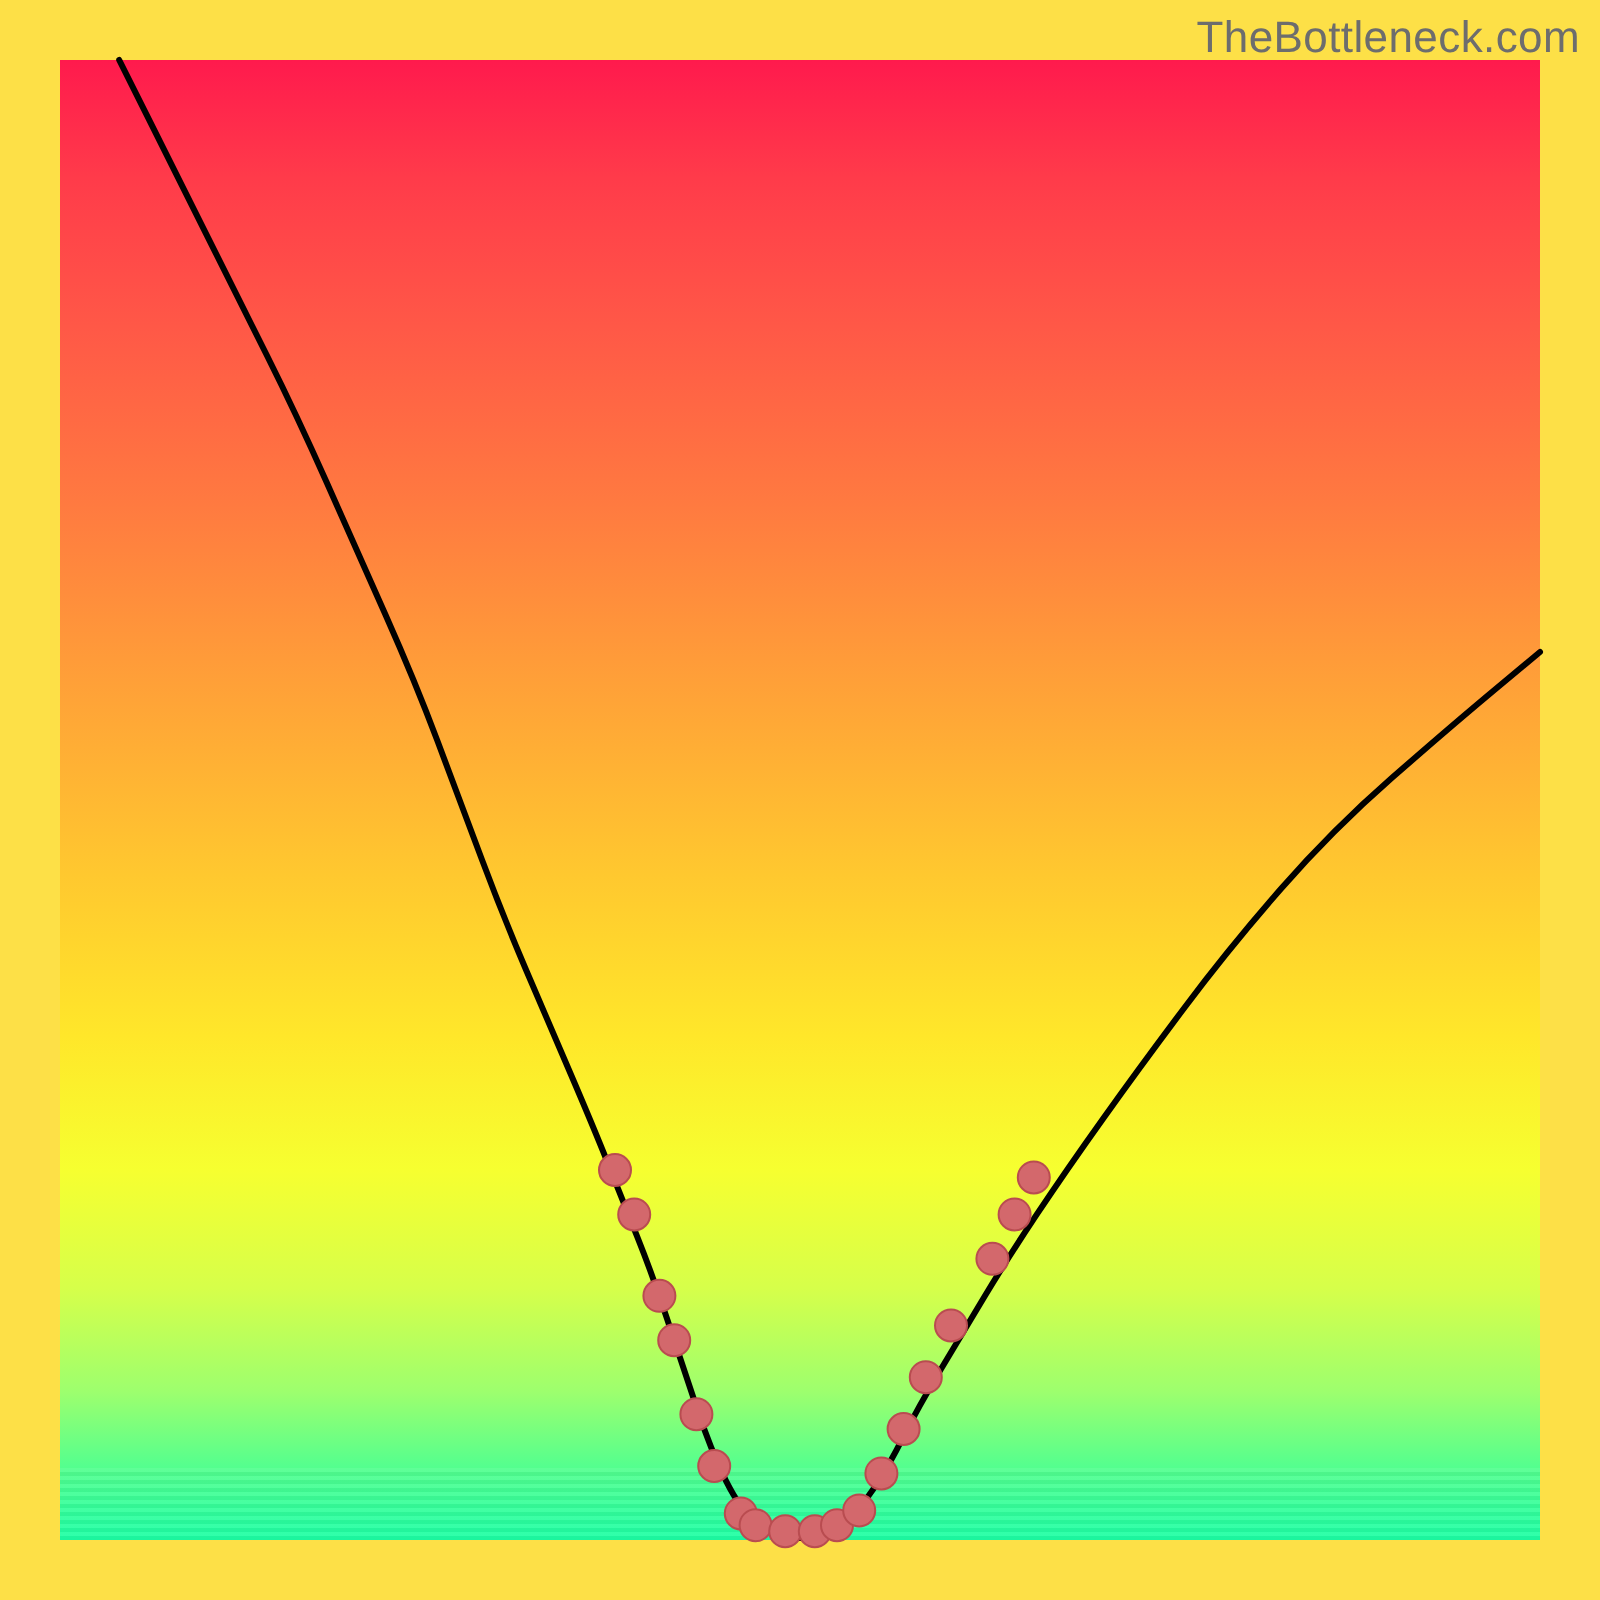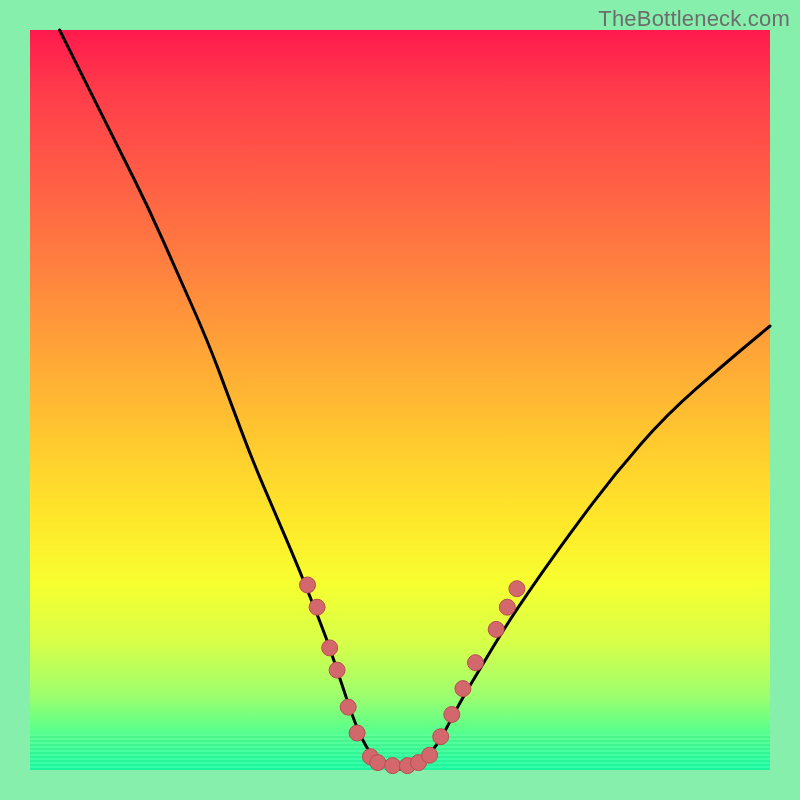--- a/index.html
+++ b/index.html
@@ -8,21 +8,21 @@
     width: 800px;
     height: 800px;
     overflow: hidden;
     background: #000;
     font-family: Arial, Helvetica, sans-serif;
   }
   .frame {
     position: relative;
     width: 800px;
     height: 800px;
-    background: #86efac;
+    background: #fde047;
   }
   .plot-area {
     position: absolute;
     left: 30px;
     top: 30px;
     width: 740px;
     height: 740px;
     background: linear-gradient(to bottom,
       #ff1a4d 0%,
       #ff3b4a 8%,

